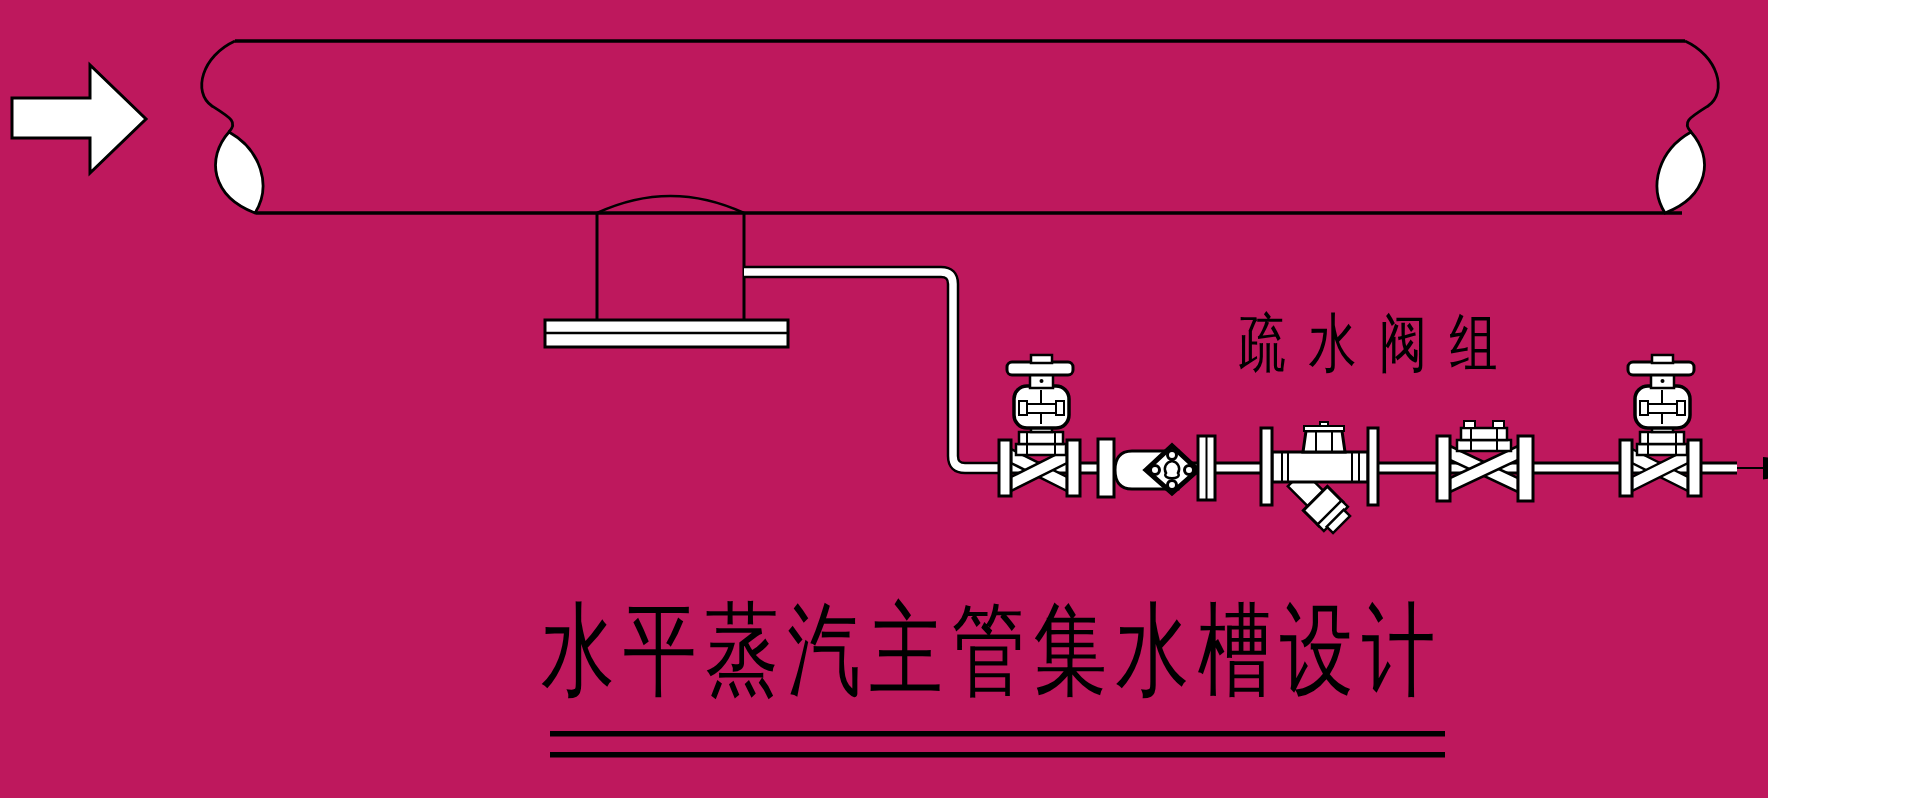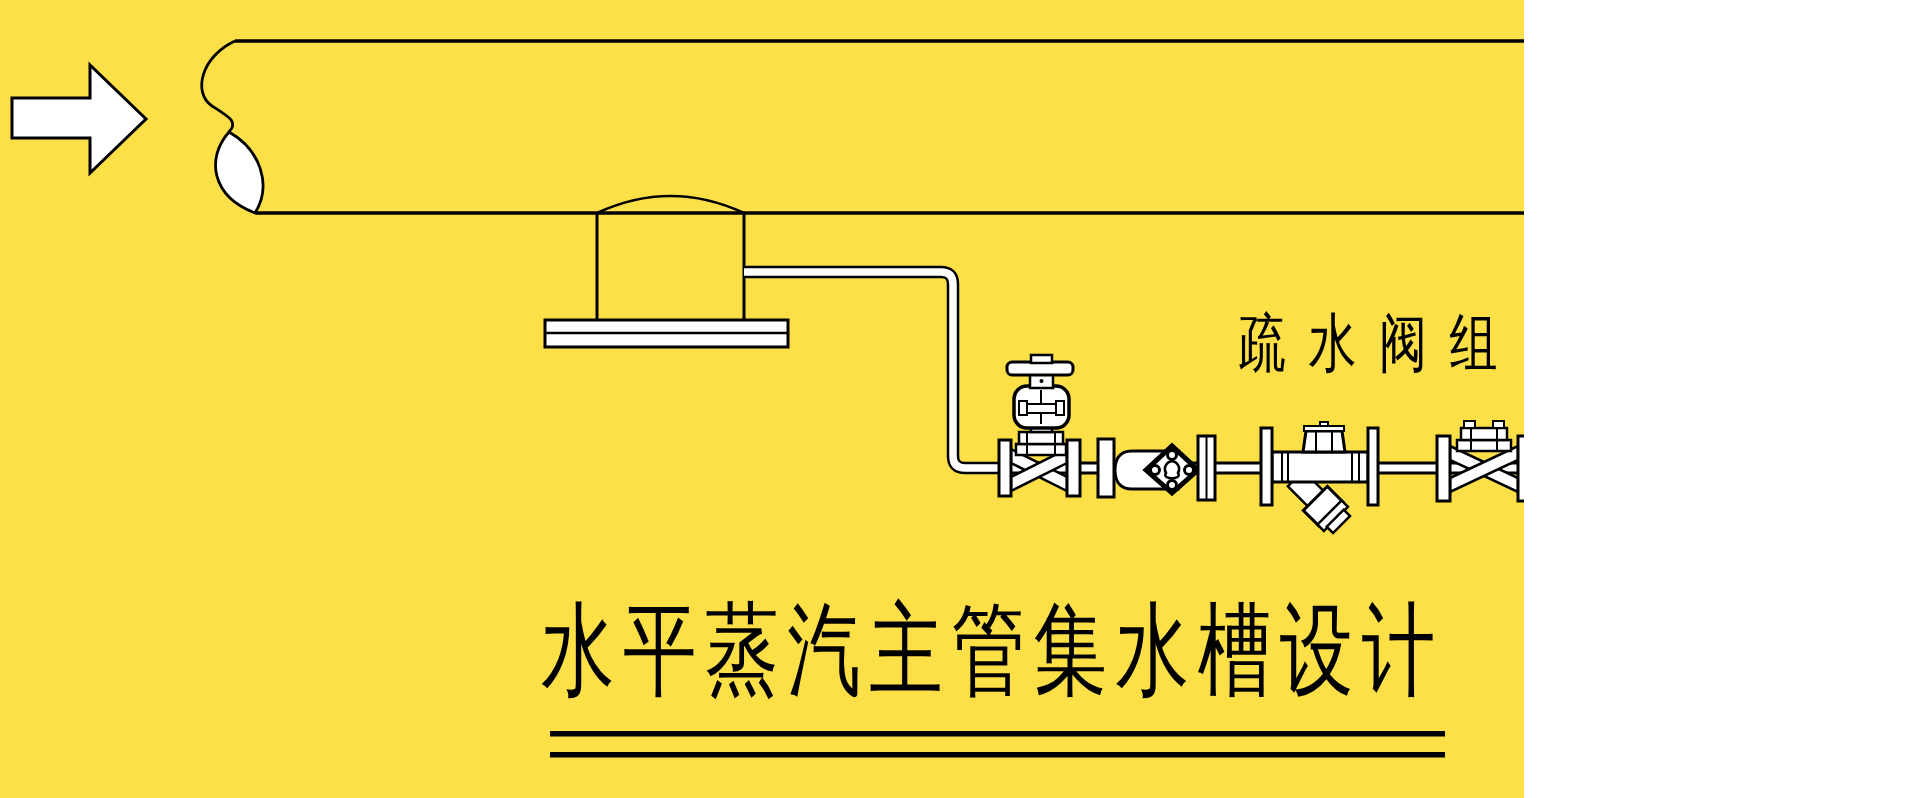--- a/index.html
+++ b/index.html
@@ -1,16 +1,16 @@
 <!DOCTYPE html>
 <html><head>
 <meta charset="utf-8">
 <style>
   html,body{margin:0;padding:0;background:#ffffff;}
-  #canvas{position:relative;width:1524px;height:798px;background:#fde047;overflow:hidden;
+  #canvas{position:relative;width:1768px;height:798px;background:#be185d;overflow:hidden;
           font-family:"Liberation Serif","DejaVu Serif",serif;}
   #drawing{position:absolute;left:0;top:0;}
   .cjk-label{position:absolute;color:#000;white-space:nowrap;line-height:1;
              transform-origin:0 0;font-family:"Liberation Serif","DejaVu Serif",serif;}
   #valve-group-label{left:1238px;top:312px;font-size:64px;letter-spacing:30px;transform:scaleX(0.75);}
   #drawing-title{left:541px;top:600px;font-size:102px;letter-spacing:12px;transform:scaleX(0.72);}
 </style>
 </head>
 <body>
 

